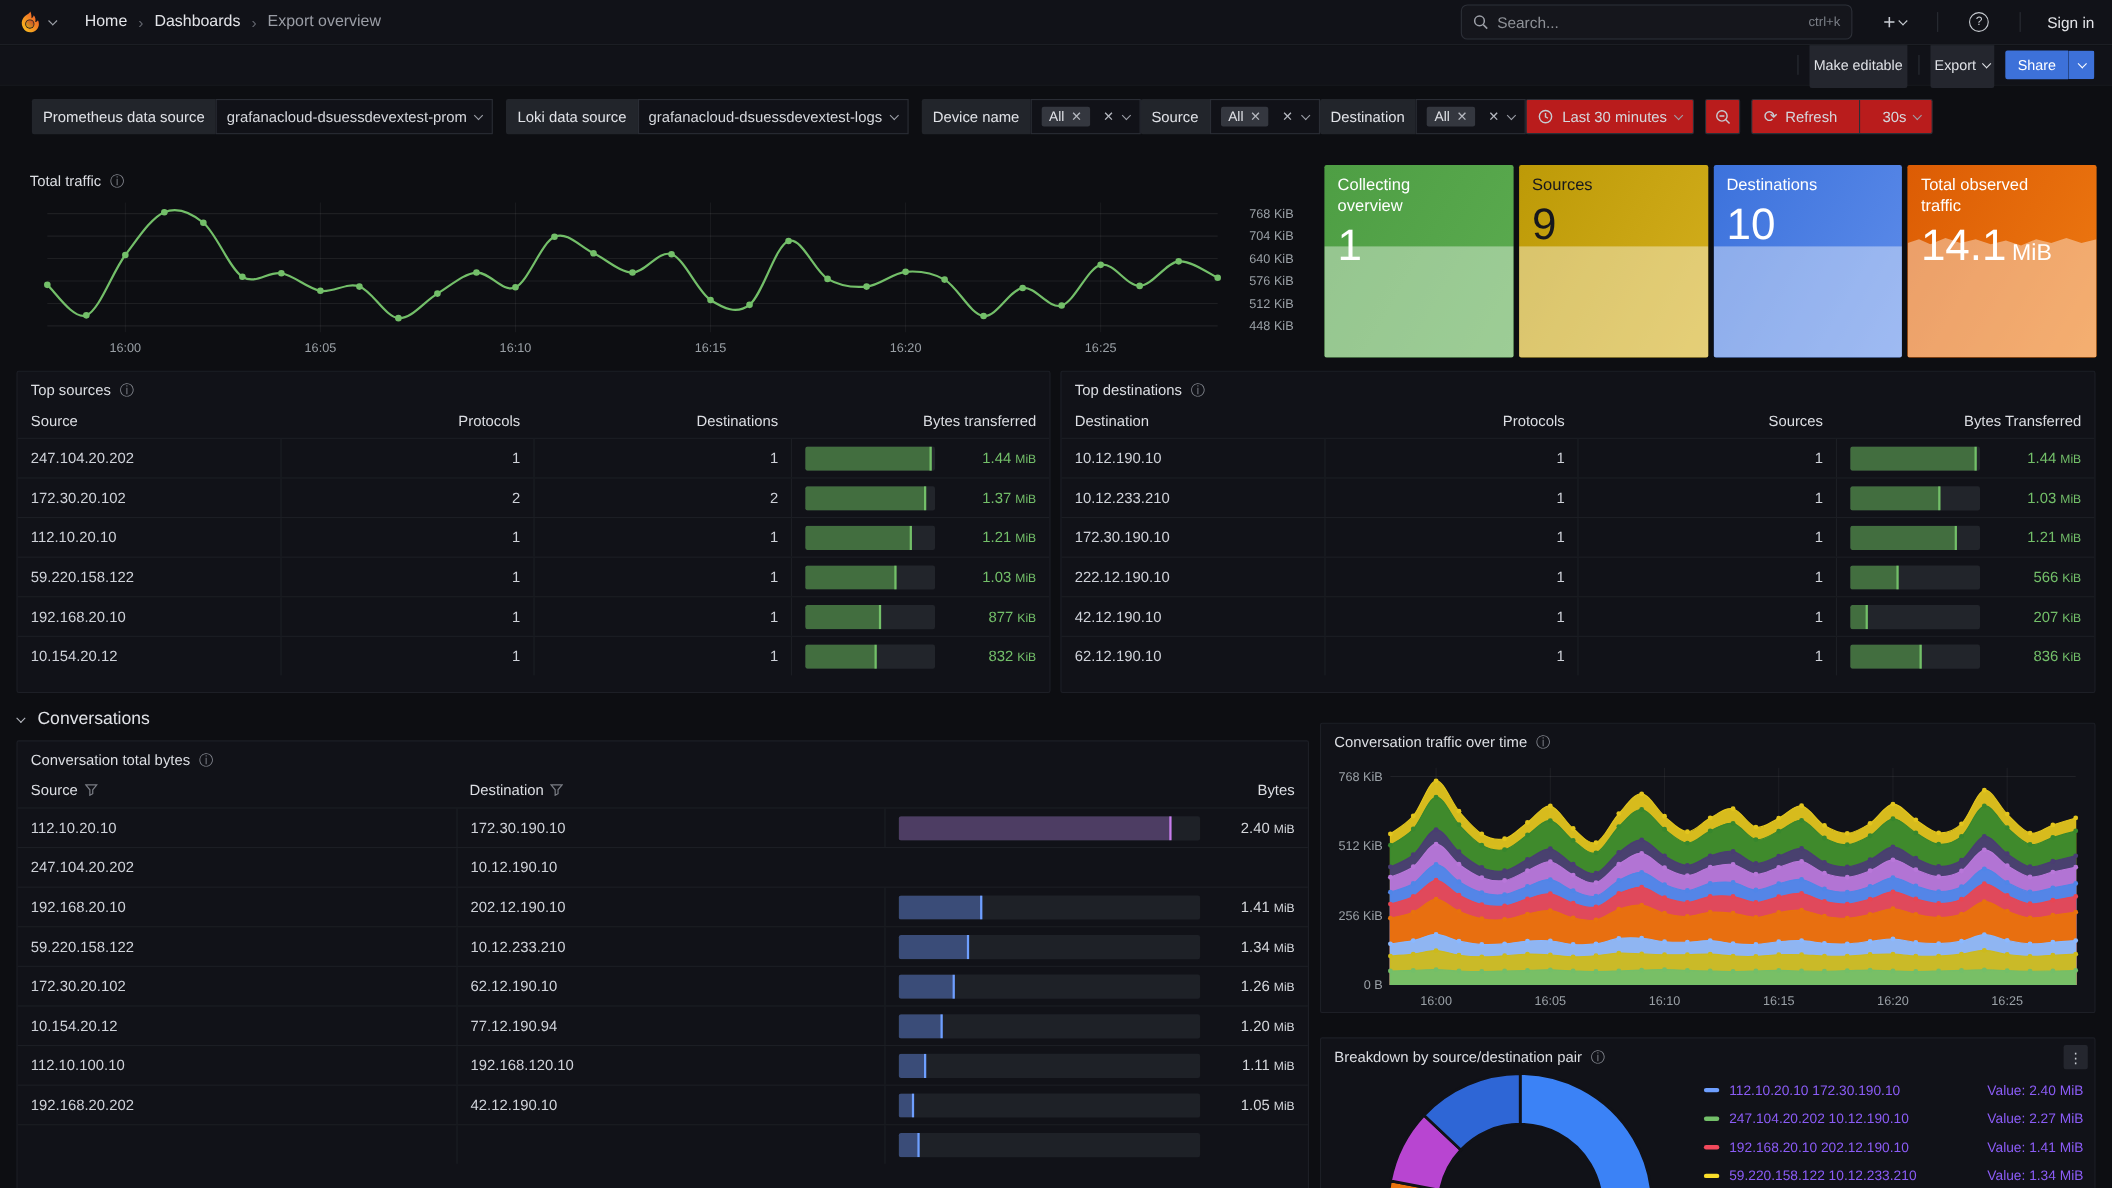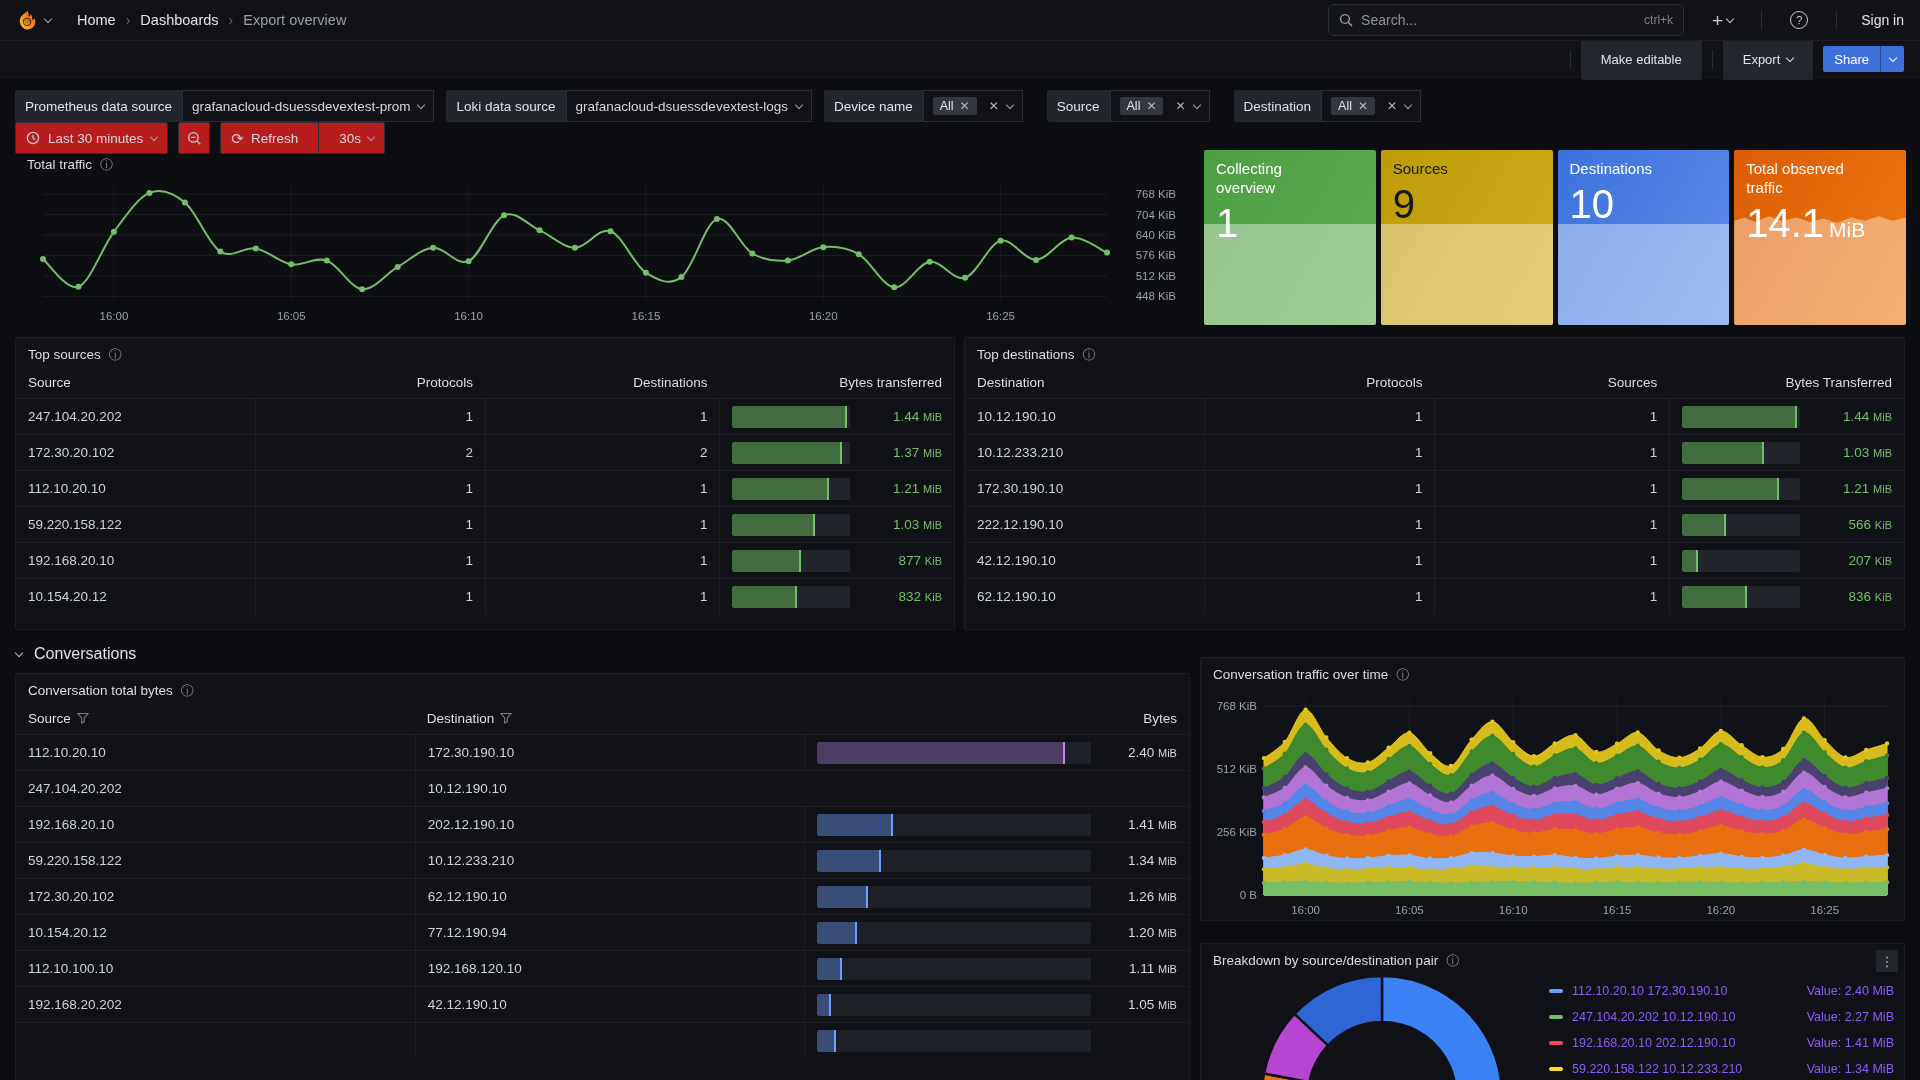--- a/index.html
+++ b/index.html
@@ -27,29 +27,29 @@
   .signin{color:#e3e4e8;font-size:14px;cursor:pointer;}
   .chev{display:inline-block;width:6px;height:6px;border-right:1.5px solid currentColor;
     border-bottom:1.5px solid currentColor;transform:rotate(45deg);margin-top:-3px;}
   .qmark{width:18px;height:18px;border:1.4px solid #c7cbd1;border-radius:50%;display:flex;
     align-items:center;justify-content:center;font-size:11px;color:#c7cbd1;}
   
   .subnav{position:absolute;top:41px;left:0;width:1920px;height:37px;background:#111218;
     border-bottom:1px solid #17181d;display:flex;align-items:center;justify-content:flex-end;
     gap:10px;padding:0 16px;z-index:19;}
   .btn-sec{height:42px;background:#24262e;border-radius:2px;display:flex;align-items:center;
-    gap:7px;padding:0 20px;font-size:13px;color:#e0e2e7;cursor:pointer;}
+    gap:7px;padding:0 4px;font-size:13px;color:#e0e2e7;cursor:pointer;}
   .btn-share{height:26px;display:flex;cursor:pointer;}
   .btn-share .main{background:#3d71d9;color:#fff;border-radius:2px 0 0 2px;display:flex;
     align-items:center;padding:0 11px;font-size:13px;}
   .btn-share .arrow{background:#3d71d9;border-left:1px solid rgba(0,0,0,.35);border-radius:0 2px 2px 0;
     width:24px;display:flex;align-items:center;justify-content:center;color:#fff;}
   
-  .filterbar{position:absolute;top:90px;left:15px;width:1499px;display:flex;align-items:flex-start;
-    justify-content:space-between;flex-direction:column;}
+  .filterbar{position:absolute;top:90px;left:29px;width:1499px;display:flex;align-items:flex-start;
+    justify-content:space-between;}
   .pills{display:flex;gap:12px;flex-wrap:nowrap;}
   .pill{display:flex;height:32px;}
   .pill .lab{background:#22252b;border-radius:2px 0 0 2px;display:flex;align-items:center;
     padding:0 10px;color:#e0e2e7;white-space:nowrap;}
   .pill .val{background:#111218;border:1px solid #2a2d35;display:flex;align-items:center;
     gap:8px;padding:0 9px;color:#d5d7dc;white-space:nowrap;cursor:pointer;}
   .pill .val .chev{color:#9da0a8;}
   .chip{background:#34373f;border-radius:2px;padding:2px 7px;font-size:12.5px;display:flex;
     align-items:center;gap:6px;color:#e0e2e7;}
   .x{color:#b6b9c0;font-size:12px;line-height:1;cursor:pointer;}
@@ -179,21 +179,21 @@
       </span>
     </div>
     <div class="pill">
       <span class="lab">Loki data source</span>
       <span class="val">
         <span>grafanacloud-dsuessdevextest-logs</span>
         <span class="chev"></span>
       </span>
     </div>
 
-    <div id="var-pills" style="display:flex;gap:24px">
+    <div id="var-pills" style="display:flex;gap:0">
         <div class="pill">
           <span class="lab">Device name</span>
           <span class="val">
             <span class="chip">
               <span>All</span>
               <span class="x">✕</span>
             </span>
             <span class="x" style="margin-left: 4px;">✕</span>
             <span class="chev" style="color: rgb(157, 160, 168);"></span>
           </span>

